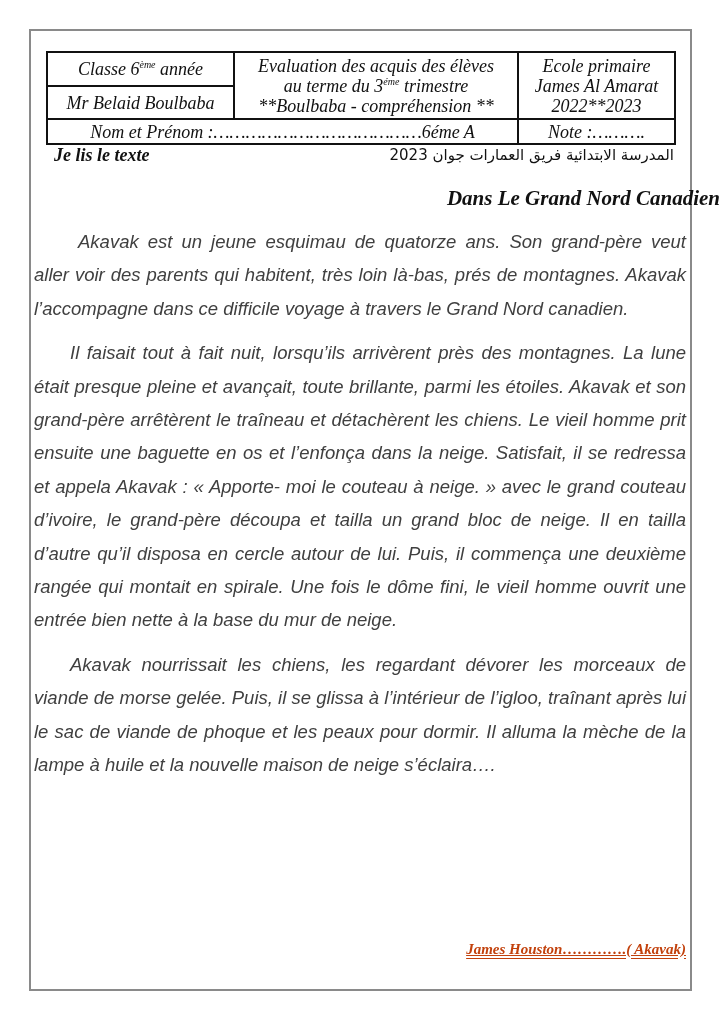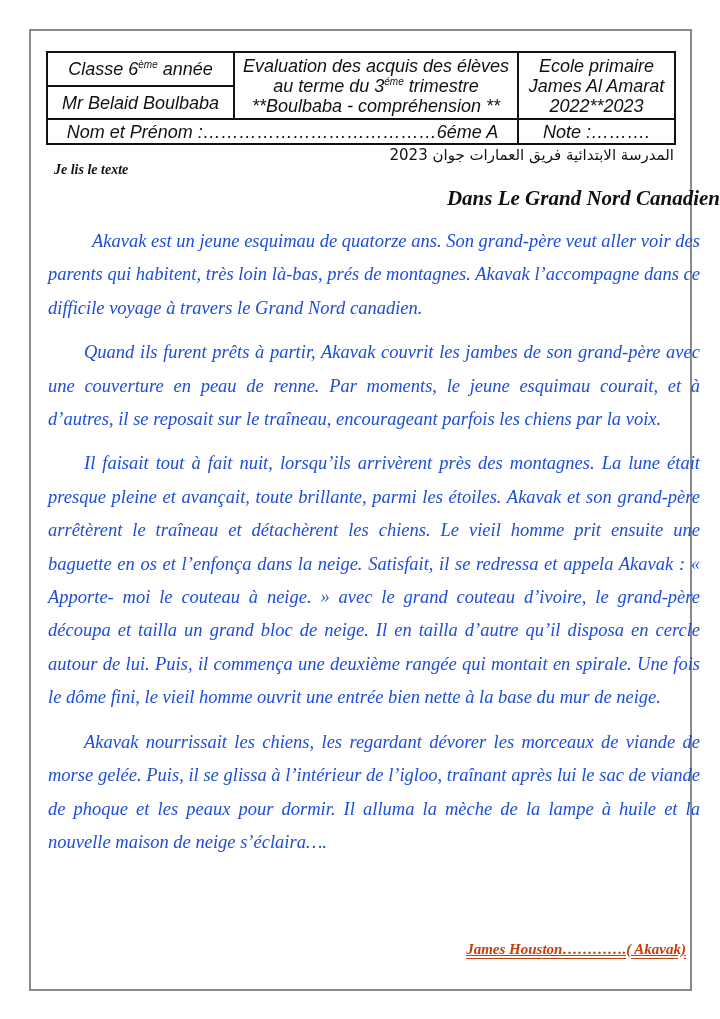--- a/index.html
+++ b/index.html
@@ -4,51 +4,51 @@
   <style>
     html, body { margin: 0; padding: 0; background: #ffffff; }
     body { width: 720px; height: 1019px; position: relative; overflow: hidden; }
     .page-frame {
       position: absolute; left: 29px; top: 29px; width: 659px; height: 958px;
       border: 2px solid #8a8a8a; box-sizing: content-box;
     }
     .header-table {
       position: absolute; left: 46px; top: 51px; width: 628px;
       border-collapse: collapse; table-layout: fixed;
-      font-family: Liberation Sans, sans-serif; font-style: italic; color: #111;
+      font-family: Liberation Serif, serif; font-style: italic; color: #111;
     }
     .header-table td {
       border: 2px solid #111; text-align: center; padding: 0; vertical-align: middle;
       font-size: 18px; line-height: 20px;
     }
     .header-table sup { font-size: 10px; vertical-align: 7px; line-height: 0; }
     .row1 td { height: 32px; }
     .row2 td { height: 31px; }
     .row3 td { height: 23px; }
     .eval-cell { line-height: 20px; }
     .school-cell { line-height: 21px; }
     .je-lis {
-      position: absolute; left: 54px; top: 162px;
+      position: absolute; left: 54px; top: 145px;
       font-family: "Liberation Serif", serif; font-weight: bold; font-style: italic;
-      font-size: 14px; color: #111;
+      font-size: 18px; color: #111;
     }
     .arabic-line {
       position: absolute; right: 46px; top: 146px;
       font-family: "DejaVu Sans", sans-serif; font-size: 15px; color: #111;
       direction: rtl; white-space: nowrap; margin-left: 24px;
     }
     .story-title {
       position: absolute; left: 0; width: 720px; top: 186px; text-align: right;
       font-family: "Liberation Serif", serif; font-weight: bold; font-style: italic;
       font-size: 21px; color: #111;
     }
     .story {
-      position: absolute; left: 48px; width: 652px; top: 225px;
-      font-family: Liberation Serif, serif; font-style: italic; font-size: 18.5px;
-      line-height: 33.4px; color: #1d4ed8; text-align: justify;
+      position: absolute; left: 34px; width: 652px; top: 225px;
+      font-family: Liberation Sans, sans-serif; font-style: italic; font-size: 18.5px;
+      line-height: 33.4px; color: #404040; text-align: justify;
     }
     .story p { margin: 0 0 11px 0; text-indent: 36px; }
     .story p.first { text-indent: 44px; }
     .author {
       position: absolute; right: 34px; top: 941px;
       font-family: "Liberation Serif", serif; font-weight: bold; font-style: italic;
       font-size: 15px; color: #c2410c;
       text-decoration: underline; text-decoration-style: double;
     }
   </style>
@@ -87,18 +87,17 @@
 </tbody>
   </table>
 
 <div class="je-lis">Je lis le texte</div>
 <div class="arabic-line">المدرسة الابتدائية فريق العمارات جوان 2023</div>
 
 <div class="story-title">Dans Le Grand Nord Canadien</div>
 
 <div class="story">
   <p class="first">Akavak est un jeune esquimau de quatorze ans. Son grand-père veut aller voir des parents qui habitent, très loin là-bas, prés de montagnes. Akavak l’accompagne dans  ce difficile voyage à travers le Grand Nord canadien.</p>
-  <p>Quand ils furent prêts à partir, Akavak couvrit les jambes de son grand-père avec une couverture en peau de renne. Par moments, le jeune esquimau courait, et à d’autres, il se reposait sur le traîneau, encourageant  parfois les chiens par la voix.</p>
   <p>Il faisait tout à fait nuit, lorsqu’ils arrivèrent près des montagnes. La lune était presque pleine et avançait, toute brillante, parmi les étoiles. Akavak et son grand-père arrêtèrent le traîneau et détachèrent les chiens. Le vieil homme   prit ensuite une baguette en os et l’enfonça dans la neige. Satisfait, il se redressa  et appela Akavak : « Apporte- moi le couteau à neige. » avec le grand couteau d’ivoire, le grand-père découpa et tailla un grand bloc de  neige. Il en tailla d’autre qu’il disposa  en cercle autour de lui. Puis, il commença une deuxième rangée  qui montait en spirale. Une fois le dôme fini, le vieil homme ouvrit une entrée bien nette à la base du mur de neige.</p>
   <p>Akavak nourrissait les chiens, les regardant dévorer les morceaux de viande de morse gelée. Puis, il se glissa à l’intérieur de l’igloo, traînant après lui le sac de viande de phoque et les peaux pour dormir. Il alluma la mèche de la lampe à huile et la nouvelle maison de neige s’éclaira….</p>
 </div>
 
 <div class="author">James Houston………….( Akavak)</div>
 
 </body></html>

